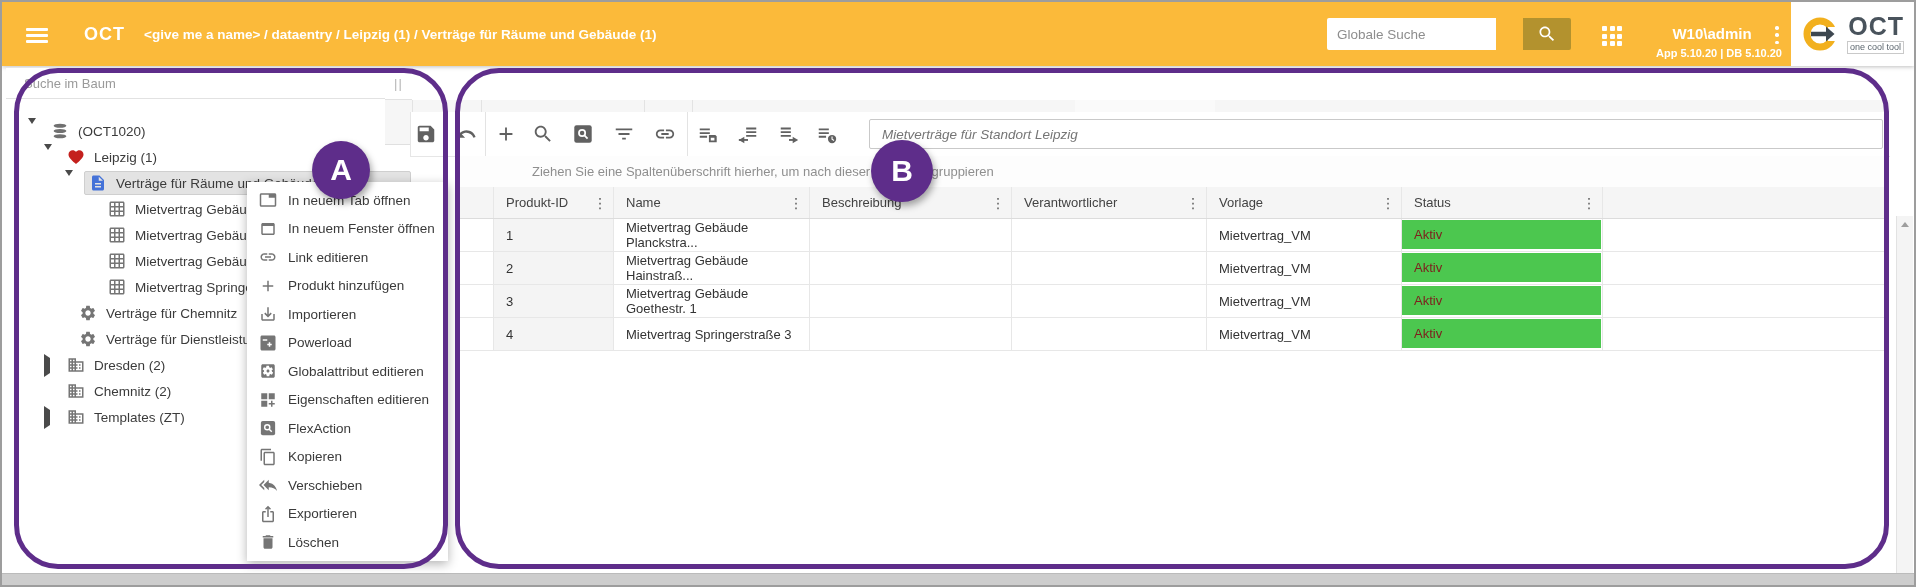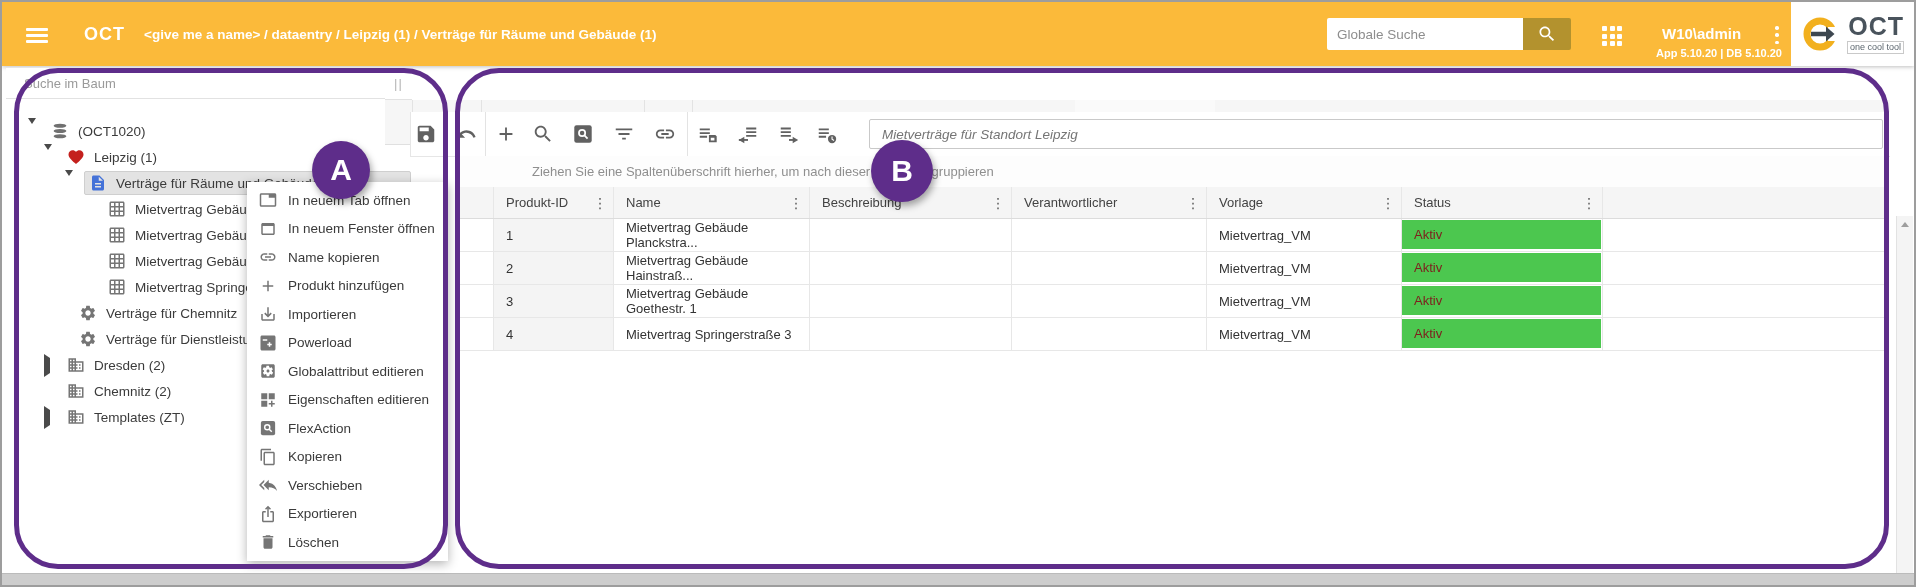--- a/index.html
+++ b/index.html
@@ -4,26 +4,26 @@
 <style>
   html,body{margin:0;padding:0;background:#e9e9e9;font-family:"Liberation Sans",sans-serif;}
   .window{position:relative;width:1916px;height:587px;background:#fff;border:2px solid #9d9d9d;box-sizing:border-box;overflow:hidden;}
 
   
   .header{position:absolute;left:0;top:0;right:0;height:64px;background:#fbba3a;box-shadow:0 1px 4px rgba(0,0,0,.25);}
   .hamburger{position:absolute;left:24px;top:26px;width:22px;height:15px;cursor:pointer;}
   .hamburger span{display:block;height:2.6px;background:#fff;margin-bottom:3.4px;border-radius:1px;}
   .brand{position:absolute;left:82px;top:22px;color:#fff;font-size:18px;font-weight:bold;letter-spacing:1px;}
   .breadcrumb{position:absolute;left:142px;top:25px;color:#fff;font-size:13.5px;font-weight:600;}
-  .gsearch{position:absolute;left:1325px;top:16px;width:196px;height:32px;background:#fff;border:none;border-radius:2px 0 0 2px;padding:0 10px;font-size:13.5px;color:#555;box-sizing:border-box;font-family:"Liberation Sans",sans-serif;}
+  .gsearch{position:absolute;left:1325px;top:16px;width:169px;height:32px;background:#fff;border:none;border-radius:2px 0 0 2px;padding:0 10px;font-size:13.5px;color:#555;box-sizing:border-box;font-family:"Liberation Sans",sans-serif;}
   .gsearch::placeholder{color:#8d8d8d;}
   .gsearch-btn{position:absolute;left:1521px;top:16px;width:48px;height:32px;background:#b3922e;border:none;border-radius:0 2px 2px 0;display:flex;align-items:center;justify-content:center;cursor:pointer;}
   .apps-grid{position:absolute;left:1600px;top:24px;width:22px;height:22px;display:grid;grid-template-columns:repeat(3,5px);grid-template-rows:repeat(3,5px);gap:2.5px;cursor:pointer;}
   .apps-grid i{background:#fff;border-radius:1px;}
-  .username{position:absolute;left:1660px;top:23px;width:100px;text-align:left;color:#fff;font-size:15px;font-weight:bold;}
+  .username{position:absolute;left:1660px;top:23px;width:100px;text-align:center;color:#fff;font-size:15px;font-weight:bold;}
   .kebab-w{position:absolute;left:1768px;top:24px;width:14px;height:18px;display:flex;flex-direction:column;align-items:center;justify-content:space-between;cursor:pointer;}
   .kebab-w i{width:3.5px;height:3.5px;background:#fff;border-radius:50%;}
   .version{position:absolute;right:132px;top:45px;color:#fff;font-size:11px;font-weight:bold;}
   .logo-box{position:absolute;right:0;top:0;width:123px;height:64px;background:#fff;display:flex;align-items:center;justify-content:center;gap:6px;}
   .logo-txt{display:flex;flex-direction:column;align-items:flex-end;line-height:1;}
   .logo-oct{font-size:25px;font-weight:bold;color:#49535c;letter-spacing:1px;}
   .logo-tag{font-size:9px;color:#5c666e;margin-top:2px;border:1px solid #c9c9c9;padding:1px 2px;}
 
   
   .tree-search{position:absolute;left:4px;top:66px;width:379px;height:31px;border:none;border-bottom:1px solid #e2e2e2;padding:0 0 0 18px;font-size:13px;color:#555;box-sizing:border-box;font-family:"Liberation Sans",sans-serif;}
@@ -483,21 +483,21 @@
     <div class="cmenu-item">
         <svg viewBox="0 0 24 24">
           <use href="#i-window"></use>
         </svg>
         <span>In neuem Fenster öffnen</span>
       </div>
     <div class="cmenu-item">
         <svg viewBox="0 0 24 24">
           <use href="#i-link"></use>
         </svg>
-        <span>Name kopieren</span>
+        <span>Link editieren</span>
       </div>
     <div class="cmenu-item">
         <svg viewBox="0 0 24 24">
           <use href="#i-plus"></use>
         </svg>
         <span>Produkt hinzufügen</span>
       </div>
     <div class="cmenu-item">
         <svg viewBox="0 0 24 24">
           <use href="#i-download"></use>

